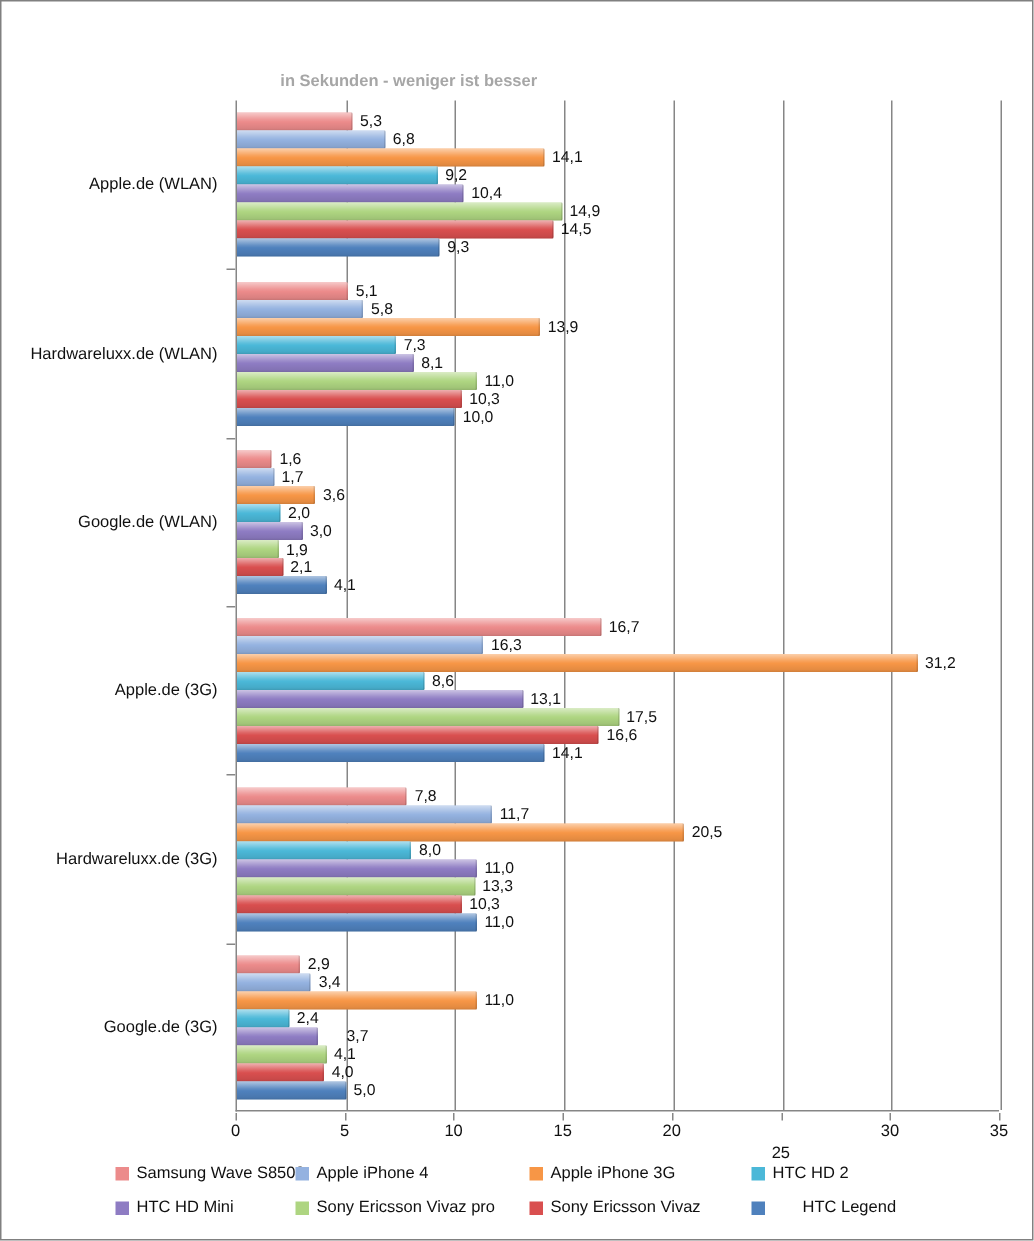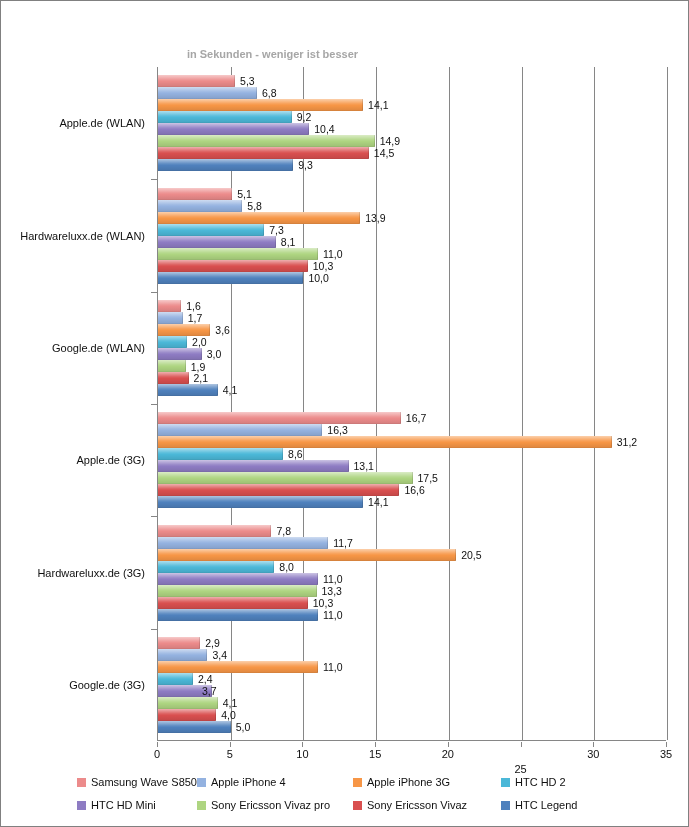--- a/index.html
+++ b/index.html
@@ -359,21 +359,21 @@
       <div class="barlabel" style="left: 164.971px; top: 593.833px;">11,0</div>
       <div class="bar" title="HTC HD 2: 2,4" style="top: 605.833px; width: 34.9029px; background: rgb(75, 184, 216);">
         <div class="shade"></div>
         <div class="edge"></div>
       </div>
       <div class="barlabel" style="left: 39.9029px; top: 605.833px;">2,4</div>
       <div class="bar" title="HTC HD Mini: 3,7" style="top: 617.833px; width: 53.8086px; background: rgb(142, 124, 195);">
         <div class="shade"></div>
         <div class="edge"></div>
       </div>
-      <div class="barlabel" style="left: 44px; top: 617.833px;">3,7</div>
+      <div class="barlabel" style="left: 73px; top: 617.833px;">3,7</div>
       <div class="bar" title="Sony Ericsson Vivaz pro: 4,1" style="top: 629.833px; width: 59.6257px; background: rgb(174, 213, 129);">
         <div class="shade"></div>
         <div class="edge"></div>
       </div>
       <div class="barlabel" style="left: 64.6257px; top: 629.833px;">4,1</div>
       <div class="bar" title="Sony Ericsson Vivaz: 4,0" style="top: 641.833px; width: 58.1714px; background: rgb(217, 79, 79);">
         <div class="shade"></div>
         <div class="edge"></div>
       </div>
       <div class="barlabel" style="left: 63.1714px; top: 641.833px;">4,0</div>
@@ -425,19 +425,19 @@
         <span>HTC HD Mini</span>
       </div>
       <div class="leg-item" style="left: 196px; top: 26px;">
         <span class="leg-swatch" style="background: rgb(174, 213, 129);"></span>
         <span>Sony Ericsson Vivaz pro</span>
       </div>
       <div class="leg-item" style="left: 352px; top: 26px;">
         <span class="leg-swatch" style="background: rgb(217, 79, 79);"></span>
         <span>Sony Ericsson Vivaz</span>
       </div>
-      <div class="leg-item" style="left: 500px; top: 26px;">
+      <div class="leg-item" style="left: 500px; top: 26px; gap: 20px;">
         <span class="leg-swatch" style="background: rgb(79, 129, 189);"></span>
         <span>HTC Legend</span>
       </div>
     </div>
 
 </div>
 
 </body></html>

